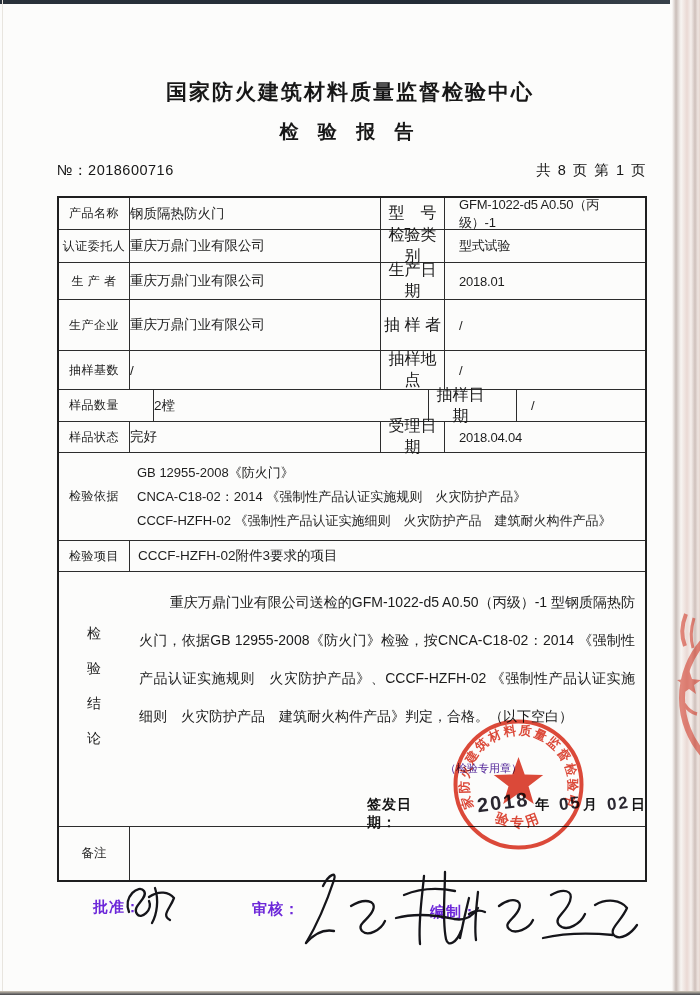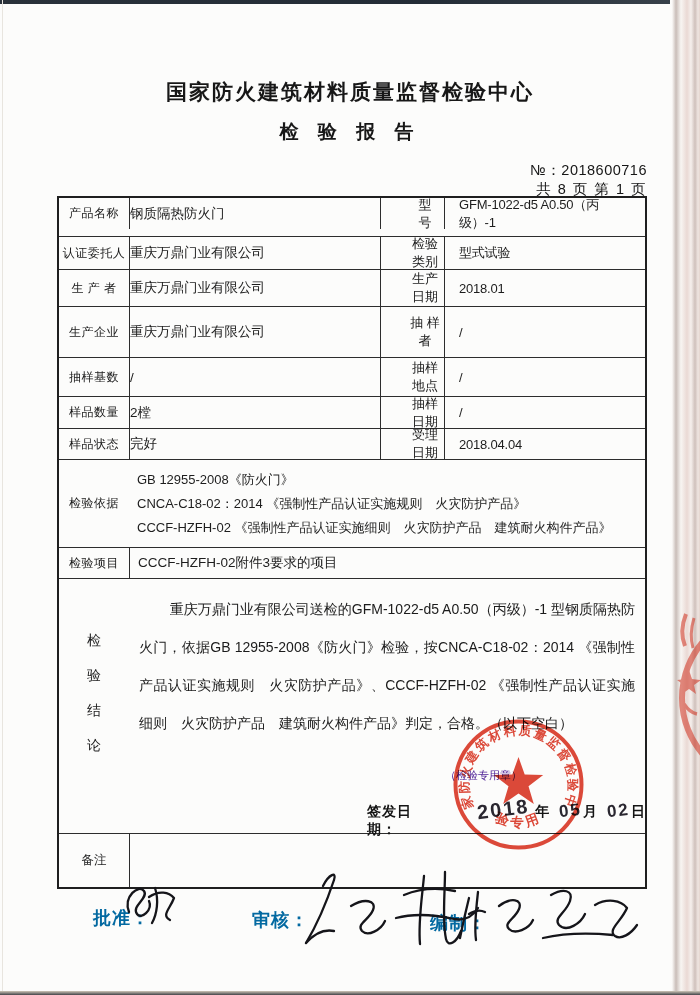--- a/index.html
+++ b/index.html
@@ -9,38 +9,38 @@
   
   .scan-top{position:absolute;left:0;top:0;width:700px;height:4px;background:linear-gradient(to right,#29313a,#232c36 60%,#3a434c);}
   .scan-bottom{position:absolute;left:0;bottom:0;width:700px;height:4px;background:linear-gradient(to top,#43444a,#cfc6b8);}
   .page-curl{position:absolute;right:0;top:0;width:30px;height:995px;
     background:linear-gradient(to right,#fcfcfb 0px,#fbfaf8 2px,#c9bdb8 6px,#f8f5f2 11px,#ead9d4 17px,#f5efec 21px,#cfc0bb 25px,#efe5e1 28px,#e4d5ce 30px);}
   .scan-left{position:absolute;left:2px;top:0;width:1px;height:995px;background:#e8e5df;}
 
   
   .title1{position:absolute;left:0;top:78px;width:700px;text-align:center;font-size:21px;font-weight:bold;letter-spacing:2px;color:#171717;}
   .title2{position:absolute;left:0;top:119px;width:700px;text-align:center;font-size:19px;font-weight:bold;letter-spacing:7px;color:#171717;}
-  .no-line{position:absolute;left:57px;top:161px;width:590px;display:flex;justify-content:space-between;align-items:flex-end;font-size:14.5px;color:#161616;flex-direction:column;}
+  .no-line{position:absolute;left:57px;top:161px;width:590px;display:flex;justify-content:space-between;align-items:flex-end;font-size:14.5px;color:#161616;}
   .no-left{letter-spacing:.5px;}
   .pagination{letter-spacing:1.5px;}
 
   
   .tbl{position:absolute;left:57px;top:196px;width:590px;border:2px solid #1f1f1f;box-sizing:border-box;background:transparent;}
   .row{display:flex;border-top:1.5px solid #2d2d2d;box-sizing:border-box;}
   .row.first{border-top:none;}
   .c{display:flex;align-items:center;box-sizing:border-box;min-width:0;}
   .c + .c{border-left:1.5px solid #2d2d2d;}
   .lab{width:70px;justify-content:center;text-align:center;font-size:12px;letter-spacing:.5px;color:#1a1a1a;flex:none;}
   .v1{width:251px;padding:0 0;font-size:13.5px;flex:none;}
-  .l2{width:64px;justify-content:center;text-align:center;font-size:13px;color:#1a1a1a;flex:none;padding-left:25px;}
+  .l2{width:64px;justify-content:center;text-align:center;font-size:16px;color:#1a1a1a;flex:none;}
   .v2{flex:1;padding:0 14px;font-size:13px;letter-spacing:-.2px;}
   .vwide{flex:1;padding:0 8px;font-size:13.5px;}
 
-  .h31{height:31px;} .h33{height:33px;margin-top:7px;} .h37{height:37px;} .h51{height:51px;}
-  .h39{height:39px;} .h32{height:32px;} .h88{height:88px;} .h255{height:255px;} .h54{height:54px;}
+  .h31{height:31px;} .h33{height:33px;} .h37{height:37px;} .h51{height:51px;}
+  .h39{height:39px;} .h32{height:32px;gap:24px;} .h88{height:88px;} .h255{height:255px;} .h54{height:54px;}
 
   .basis-cell{flex:1;display:flex;flex-direction:column;justify-content:center;padding:5px 8px;font-size:13px;line-height:24px;}
   .concl-lab{width:70px;flex:none;display:flex;flex-direction:column;align-items:center;justify-content:center;gap:17px;font-size:14px;padding-bottom:26px;box-sizing:border-box;}
   .concl-cell{flex:1;position:relative;display:block;}
   .concl-text{margin:0;padding:11px 10px 0 10px;text-indent:2.2em;font-size:14px;line-height:38px;text-align:justify;color:#1b1b1b;}
   .seal-note{position:absolute;left:316px;top:189px;font-size:11px;color:#4c1d95;}
   .issue-line{position:absolute;left:238px;top:219px;display:flex;align-items:baseline;font-size:14px;color:#141414;}
   .issue-label{margin-right:48px;font-weight:bold;letter-spacing:1px;}
   .hand{display:inline-block;font-weight:bold;color:#2a2730;transform:rotate(-7deg);letter-spacing:2px;}
   .hand-y{font-size:20px;margin-right:6px;}
@@ -48,21 +48,21 @@
   .unit{font-weight:bold;font-size:14px;}
   .remark-lab{width:70px;justify-content:center;font-size:12.5px;flex:none;}
   .remark-val{flex:1;}
 
   
   .stamp{position:absolute;left:436px;top:702px;width:165px;height:165px;opacity:.85;mix-blend-mode:multiply;z-index:6;}
   .edge-stamp{position:absolute;right:0;top:598px;width:24px;height:215px;opacity:.55;z-index:5;}
 
   
   .footer{position:absolute;left:57px;top:886px;width:610px;height:90px;}
-  .sig-label{position:absolute;font-size:18px;font-weight:bold;color:#0369a1;letter-spacing:1px;margin-top:8px;}
+  .sig-label{position:absolute;font-size:15px;font-weight:bold;color:#6d28d9;letter-spacing:1px;}
   .lbl-approve{left:36px;top:12px;}
   .lbl-review{left:195px;top:14px;font-family:Liberation Serif, serif;}
   .lbl-prepare{left:373px;top:17px;}
   .sig{position:absolute;}
   .sig path{fill:none;stroke:#15151a;stroke-width:2.3;stroke-linecap:round;stroke-linejoin:round;}
   .sig-approve{left:56px;top:-10px;}
   .sig-review{left:236px;top:-22px;}
   .sig-prepare{left:396px;top:-12px;}
 
   .stamp text{font-weight:bold;}

